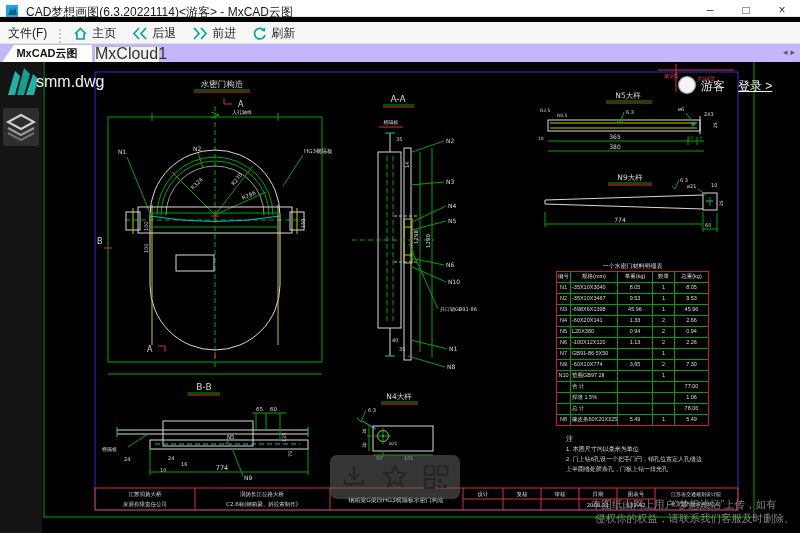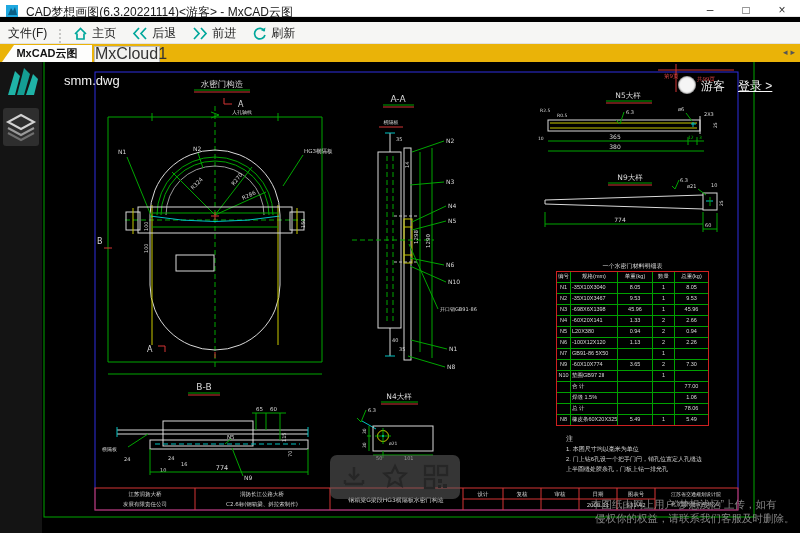--- a/index.html
+++ b/index.html
@@ -7,37 +7,37 @@
   .titlebar{position:absolute;left:0;top:0;width:800px;height:17px;background:#fff;
     border-bottom:1px solid #e6e6e6;box-sizing:border-box;}
   .appicon{position:absolute;left:6px;top:4px;width:14px;height:14px;}
   .apptitle{position:absolute;left:26px;top:4px;font-size:12px;color:#1a1a1a;white-space:nowrap;}
   .wctrls{position:absolute;right:0;top:0;height:22px;display:flex;}
   .wctrl{width:36px;height:22px;line-height:20px;text-align:center;font-size:12px;color:#333;cursor:pointer;}
   .menubar{position:absolute;left:0;top:22px;width:800px;height:22px;background:#f6f6f4;
     border-bottom:1px solid #e2e2e0;box-sizing:border-box;display:flex;align-items:flex-end;}
   .mitem{display:flex;align-items:center;gap:4px;font-size:12px;color:#222;padding:0 8px;height:20px;}
   .msep{height:14px;border-left:2px dotted #c7c7c5;margin:0 4px;}
-  .tabbar{position:absolute;left:0;top:44px;width:800px;height:26px;background:#eab308;
+  .tabbar{position:absolute;left:0;top:44px;width:800px;height:26px;background:#c4b5fd;
     border-bottom:1px solid #cfcfcc;box-sizing:border-box;}
   .tab1{position:absolute;left:2px;top:1px;width:90px;height:17px;background:#fdfdfc;
     clip-path:polygon(12px 0,100% 0,100% 100%,0 100%);
     font-size:11px;font-weight:bold;color:#111;text-align:center;line-height:17px;}
   .tab2{position:absolute;left:94px;top:2px;width:66px;height:16px;background:#f2f2ef;
     border:1px solid #bcbcba;border-bottom:none;box-sizing:border-box;
     font-size:16px;color:#333;text-align:center;line-height:14px;}
   .tabarrows{position:absolute;right:2px;top:3px;font-size:9px;color:#555;letter-spacing:3px;}
   .stage{position:absolute;left:0;top:62px;width:800px;height:471px;background:#000;}
   .cadsvg{position:absolute;left:0;top:0;}
   
   .sidebar{position:absolute;left:0;top:0;width:42px;height:471px;background:#141414;}
   .logo{position:absolute;left:5px;top:2px;}
   .layersbtn{position:absolute;left:3px;top:46px;width:36px;height:38px;background:#2e2e2e;
     border-radius:3px;display:flex;align-items:center;justify-content:center;cursor:pointer;}
-  .fname{position:absolute;left:64px;top:11px;font-size:13px;color:#f2f2f2;}
+  .fname{position:absolute;left:36px;top:11px;font-size:16px;color:#f2f2f2;}
   .avatar{position:absolute;left:678px;top:14px;width:18px;height:18px;border-radius:50%;
     background:#f5f5f5;box-shadow:0 0 2px #000 inset;}
   .guest{position:absolute;left:701px;top:16px;font-size:12px;color:#ededed;}
   .login{position:absolute;left:738px;top:16px;font-size:12px;color:#f5f5f5;cursor:pointer;text-decoration:underline;}
   
   .mat{position:absolute;left:556px;top:200px;width:153px;color:#d9d9d9;}
   .mat .mtitle{font-size:6px;text-align:center;height:9px;line-height:9px;white-space:nowrap;}
   .mgrid{border:1px solid #cf2020;box-sizing:border-box;}
   .trh,.trr{display:grid;grid-template-columns:14px 47px 35px 22px 33px;height:10px;}
   .trr{border-top:1px solid #00a000;}

